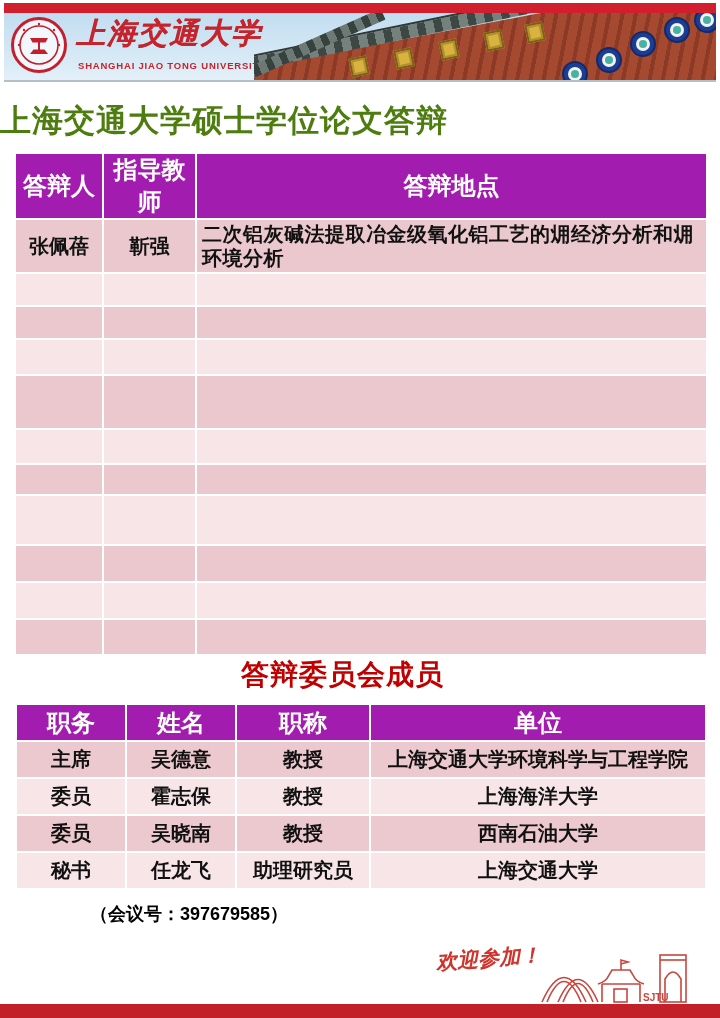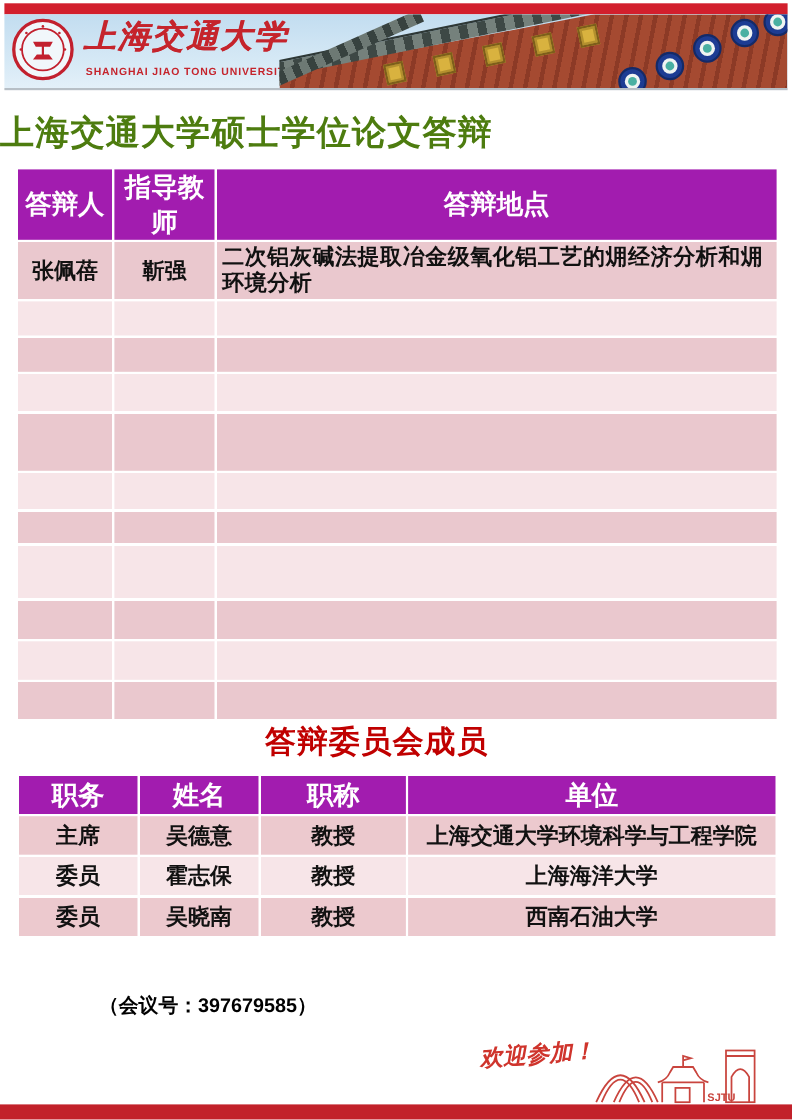--- a/index.html
+++ b/index.html
@@ -243,20 +243,26 @@
         <td>霍志保</td>
         <td>教授</td>
         <td>上海海洋大学</td>
       </tr>
       <tr>
         <td>委员</td>
         <td>吴晓南</td>
         <td>教授</td>
         <td>西南石油大学</td>
       </tr>
+      <tr>
+        <td>秘书</td>
+        <td>任龙飞</td>
+        <td>助理研究员</td>
+        <td>上海交通大学</td>
+      </tr>
     </tbody>
   </table>
 
   <div class="footer-info">
     <div class="indent">（会议号：397679585）</div>
   </div>
 
   <div class="welcome">欢迎参加！</div>
 
   <svg class="sketch" width="170" height="57" viewBox="0 0 170 57">

